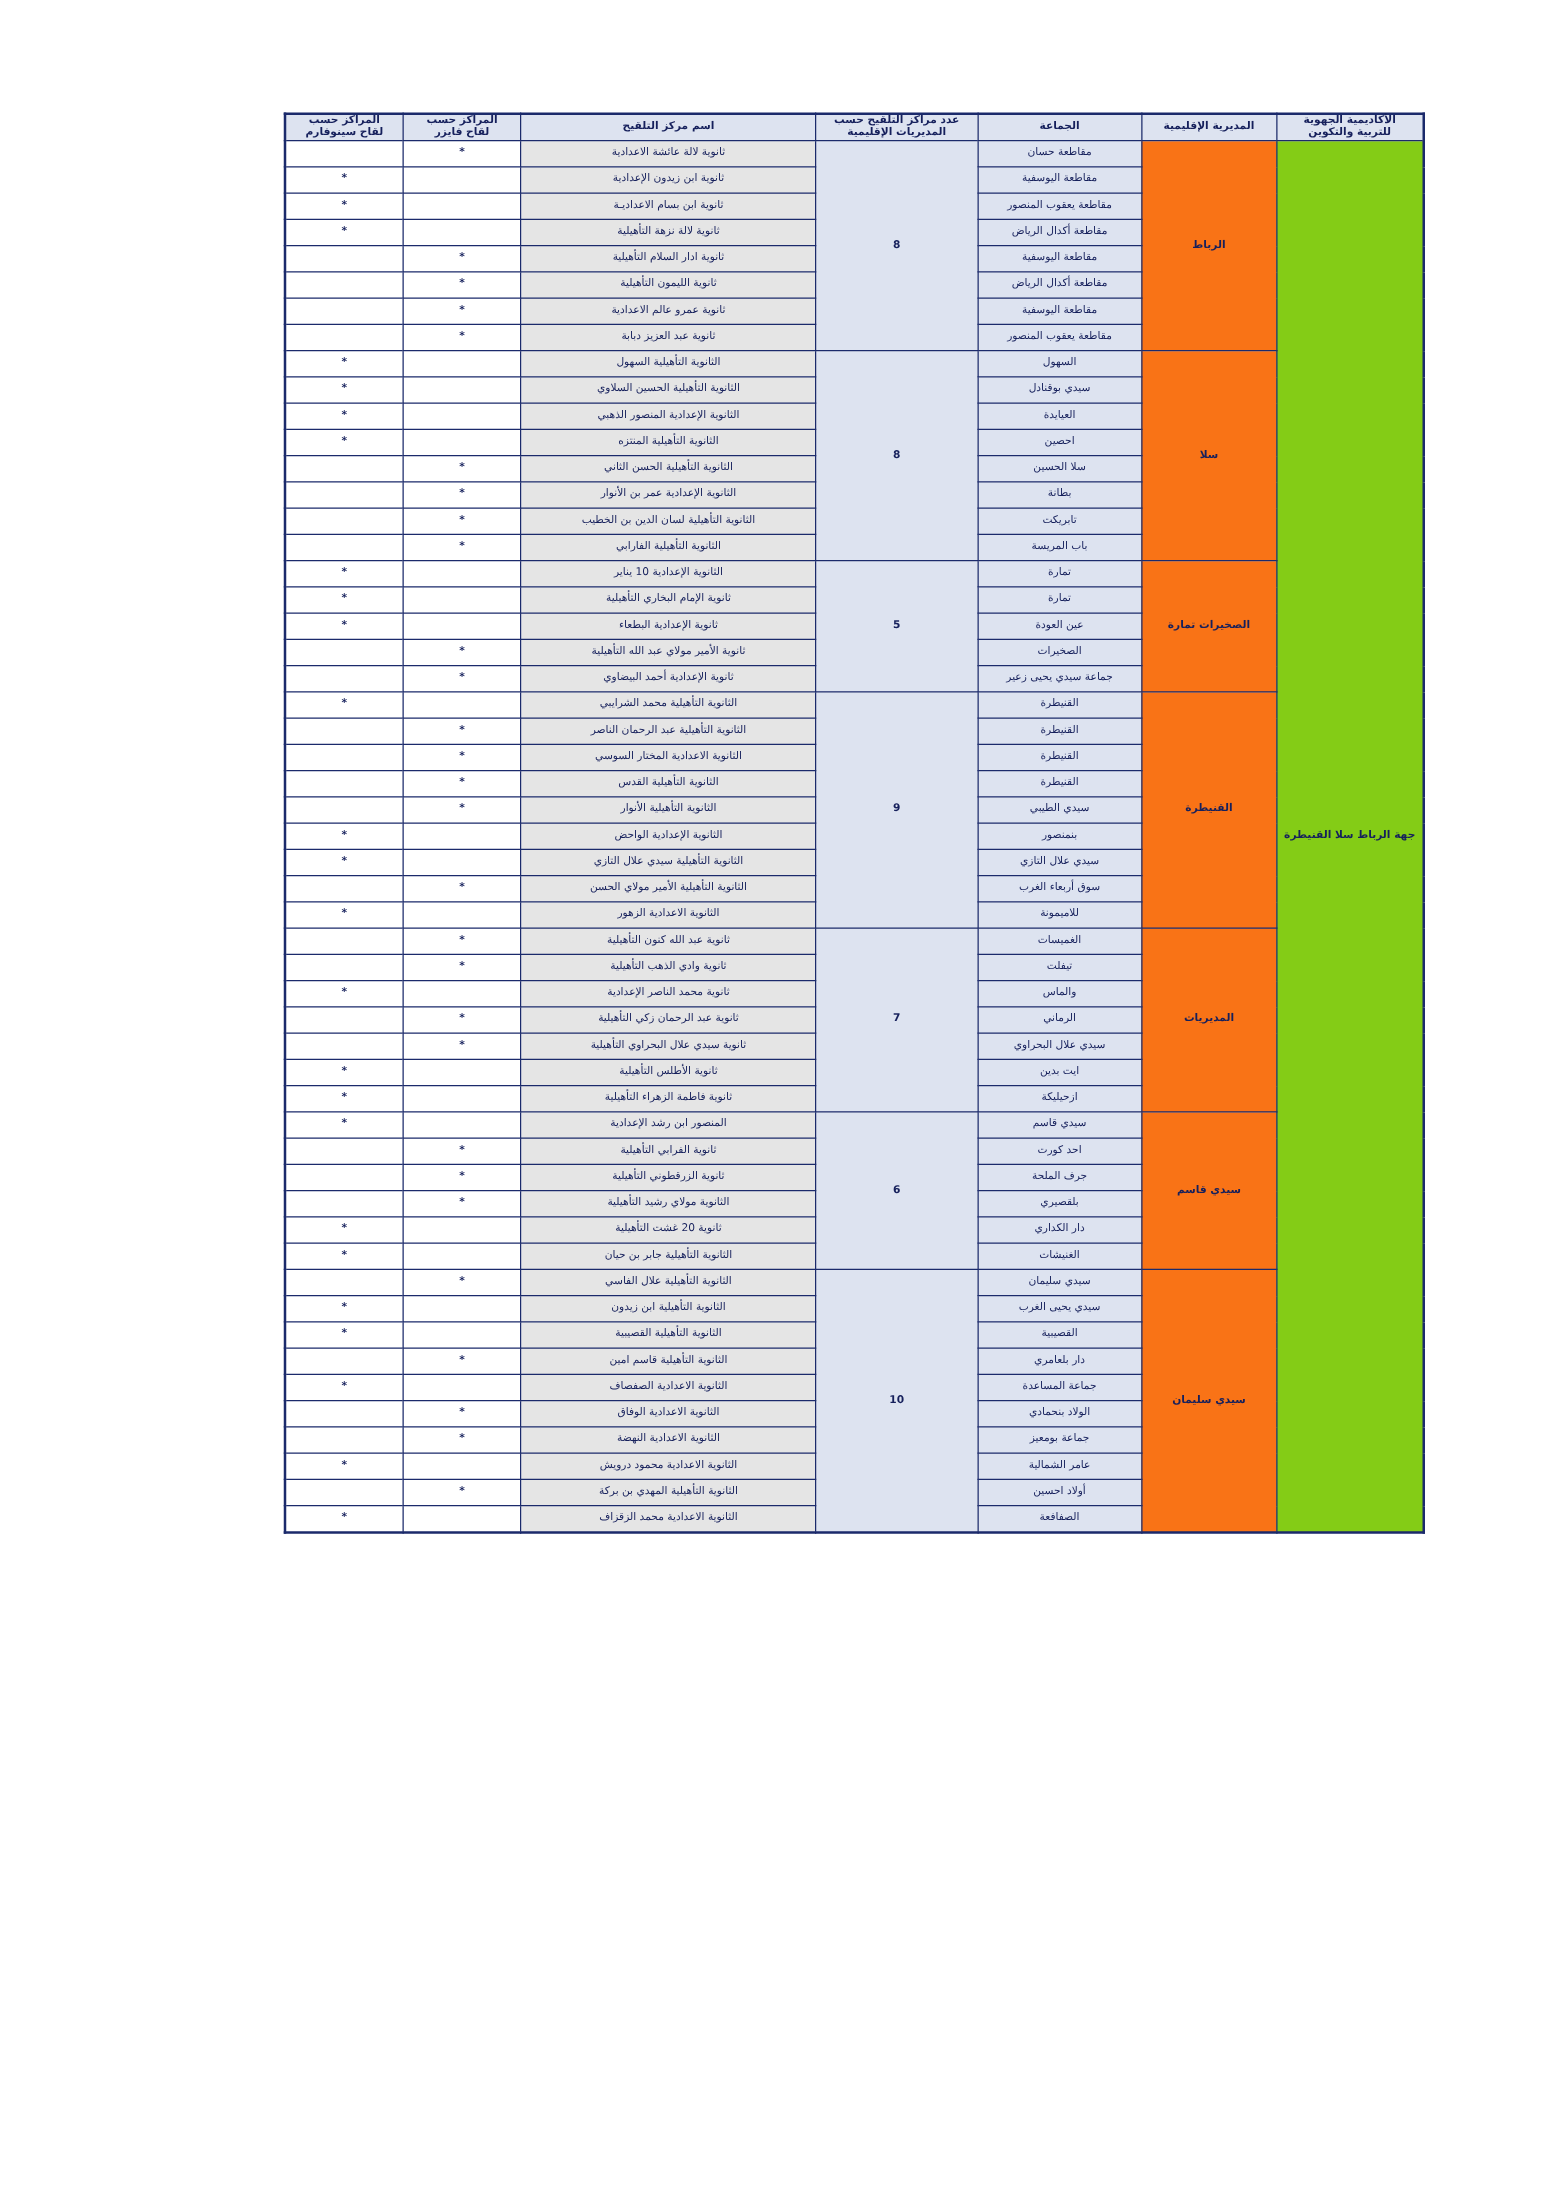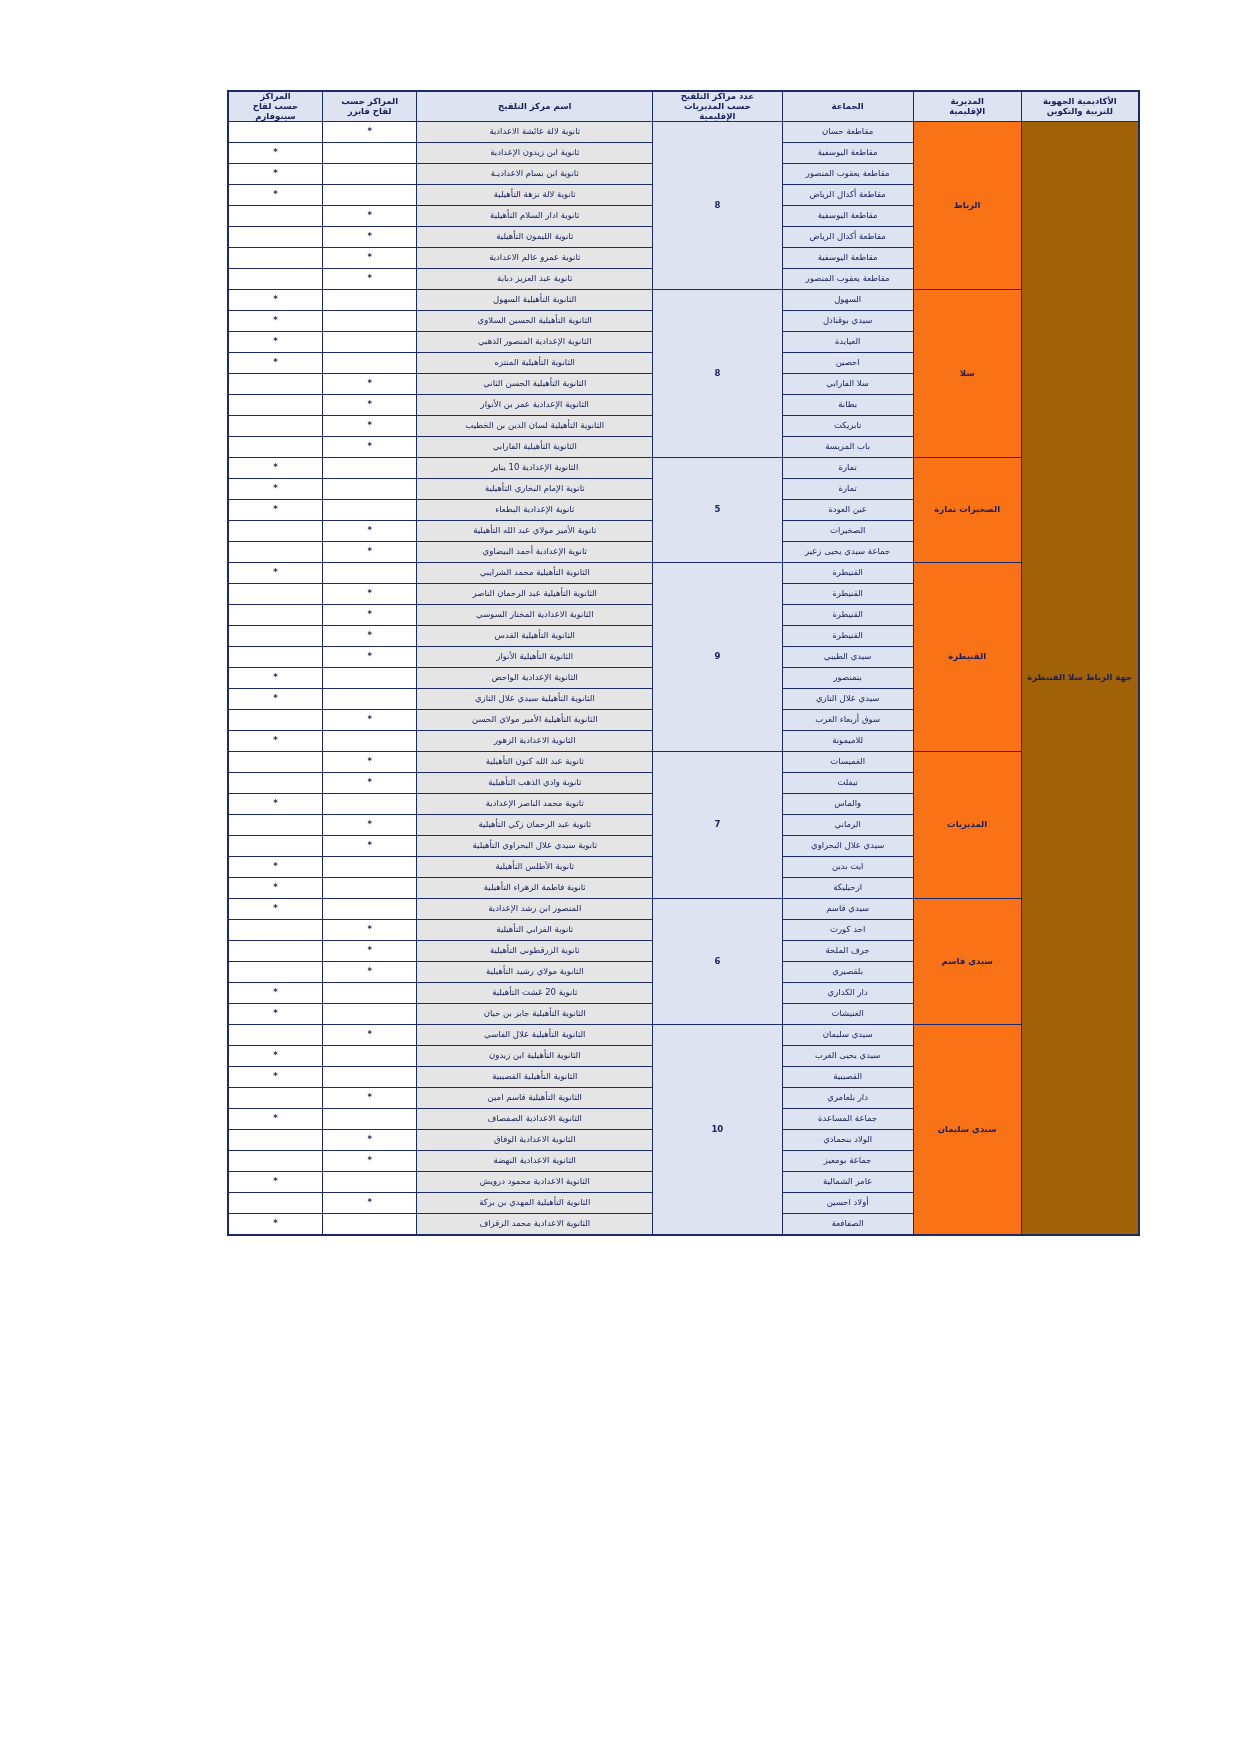--- a/index.html
+++ b/index.html
@@ -39,21 +39,21 @@
   }
   thead th {
     background: #dde3f0;
     color: #16205c;
     font-weight: bold;
     font-size: 9.5px;
     height: 46px;
     padding: 2px 3px;
   }
   td.academy-cell {
-    background: #a16207;
+    background: #84cc16;
     color: #16205c;
     font-weight: bold;
     font-size: 9.5px;
     width: 115px;
   }
   td.dir-cell {
     background: #f97316;
     color: #16205c;
     font-weight: bold;
     font-size: 9.5px;
@@ -87,21 +87,21 @@
     font-size: 11px;
     font-weight: bold;
   }
   col.c-academy { width: 115px; }
   col.c-dir { width: 105px; }
   col.c-count { width: 126px; }
   col.c-commune { width: 128px; }
   col.c-center { width: 230px; }
   col.c-pfizer { width: 92px; }
   col.c-sino { width: 92px; }
-  .hdr-wrap { display: block; padding: 0 18px; }
+  .hdr-wrap { display: block; padding: 0 8px; }
 </style>
 </head>
 <body>
 
 <div class="page">
   <table class="vax-table">
     <colgroup>
       <col class="c-academy">
       <col class="c-dir">
       <col class="c-commune">
@@ -207,21 +207,21 @@
           <td class="mark-cell"></td>
           <td class="mark-cell">*</td>
         </tr>
         <tr>
           <td class="commune-cell">احصين</td>
           <td class="center-cell">الثانوية التأهيلية المنتزه</td>
           <td class="mark-cell"></td>
           <td class="mark-cell">*</td>
         </tr>
         <tr>
-          <td class="commune-cell">سلا الفارابي</td>
+          <td class="commune-cell">سلا الحسين</td>
           <td class="center-cell">الثانوية التأهيلية الحسن الثاني</td>
           <td class="mark-cell">*</td>
           <td class="mark-cell"></td>
         </tr>
         <tr>
           <td class="commune-cell">بطانة</td>
           <td class="center-cell">الثانوية الإعدادية عمر بن الأنوار</td>
           <td class="mark-cell">*</td>
           <td class="mark-cell"></td>
         </tr>

